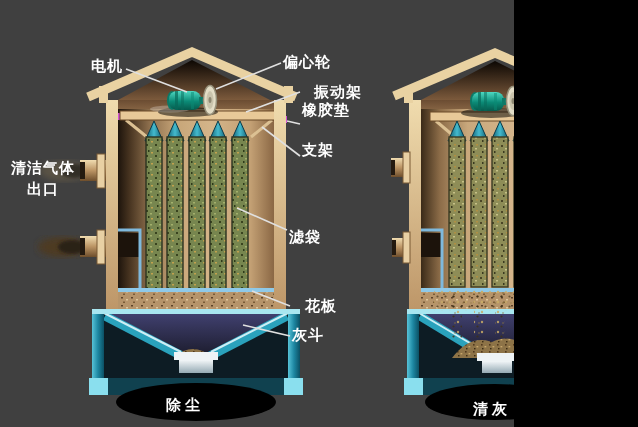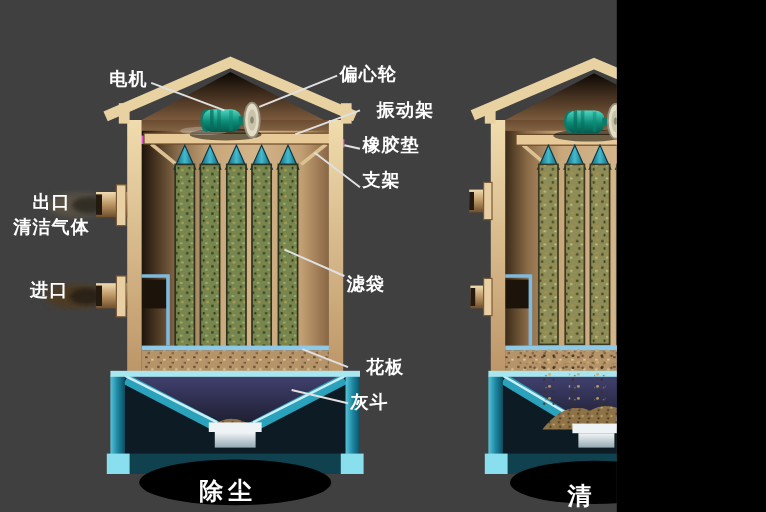--- a/index.html
+++ b/index.html
@@ -3,21 +3,21 @@
 <meta charset="utf-8">
 <style>
   html,body{margin:0;padding:0;background:#000;}
   .stage{position:relative;width:514px;height:427px;background:#404040;overflow:hidden;
          font-family:"DejaVu Sans",sans-serif;}
   .stage svg{position:absolute;left:0;top:0;}
   .lbl{position:absolute;color:#fff;font-weight:bold;font-size:15px;letter-spacing:1px;
        white-space:nowrap;line-height:17px;}
   .lbl.center{text-align:center;}
   .lbl span{display:block;line-height:21px;}
-  .caption{position:absolute;color:#fff;font-weight:bold;font-size:20px;letter-spacing:4px;}
+  .caption{position:absolute;color:#fff;font-weight:bold;font-size:15px;letter-spacing:4px;text-align:center;}
 </style>
 </head>
 <body>
 
 <div class="stage">
 
 <svg width="638" height="427" viewBox="0 0 638 427">
 <defs>
   <linearGradient id="roofG" x1="0" y1="0" x2="0" y2="1">
     <stop offset="0" stop-color="#f6e6be"></stop>
@@ -291,29 +291,28 @@
   <line x1="300" y1="156" x2="262" y2="127"></line>
   <line x1="287" y1="230" x2="237" y2="208"></line>
   <line x1="290" y1="306" x2="252" y2="291"></line>
   <line x1="290" y1="336" x2="243" y2="325"></line>
 </g>
 </svg>
 
 <div class="lbl" style="left:91px;top:58px">电机</div>
 <div class="lbl" style="left:283px;top:54px">偏心轮</div>
 <div class="lbl" style="left:314px;top:84px">振动架</div>
-<div class="lbl" style="left:302px;top:113px">橡胶垫</div>
+<div class="lbl" style="left:302px;top:102px">橡胶垫</div>
 <div class="lbl" style="left:302px;top:142px">支架</div>
 
 <div class="lbl center" style="left:8px;top:158px;width:70px">
+  <span>清洁气体</span>
   <span>出口</span>
-  <span>清洁气体</span>
 </div>
 <div class="lbl center" style="left:6px;top:232px;width:70px">
-  <span>进口</span>
 </div>
 
 <div class="lbl" style="left:289px;top:229px">滤袋</div>
 <div class="lbl" style="left:305px;top:298px">花板</div>
 <div class="lbl" style="left:292px;top:327px">灰斗</div>
 
 <div class="caption" style="left:166px;top:396px">除尘</div>
 <div class="caption" style="left:473px;top:400px">清灰</div>
 
 </div>

